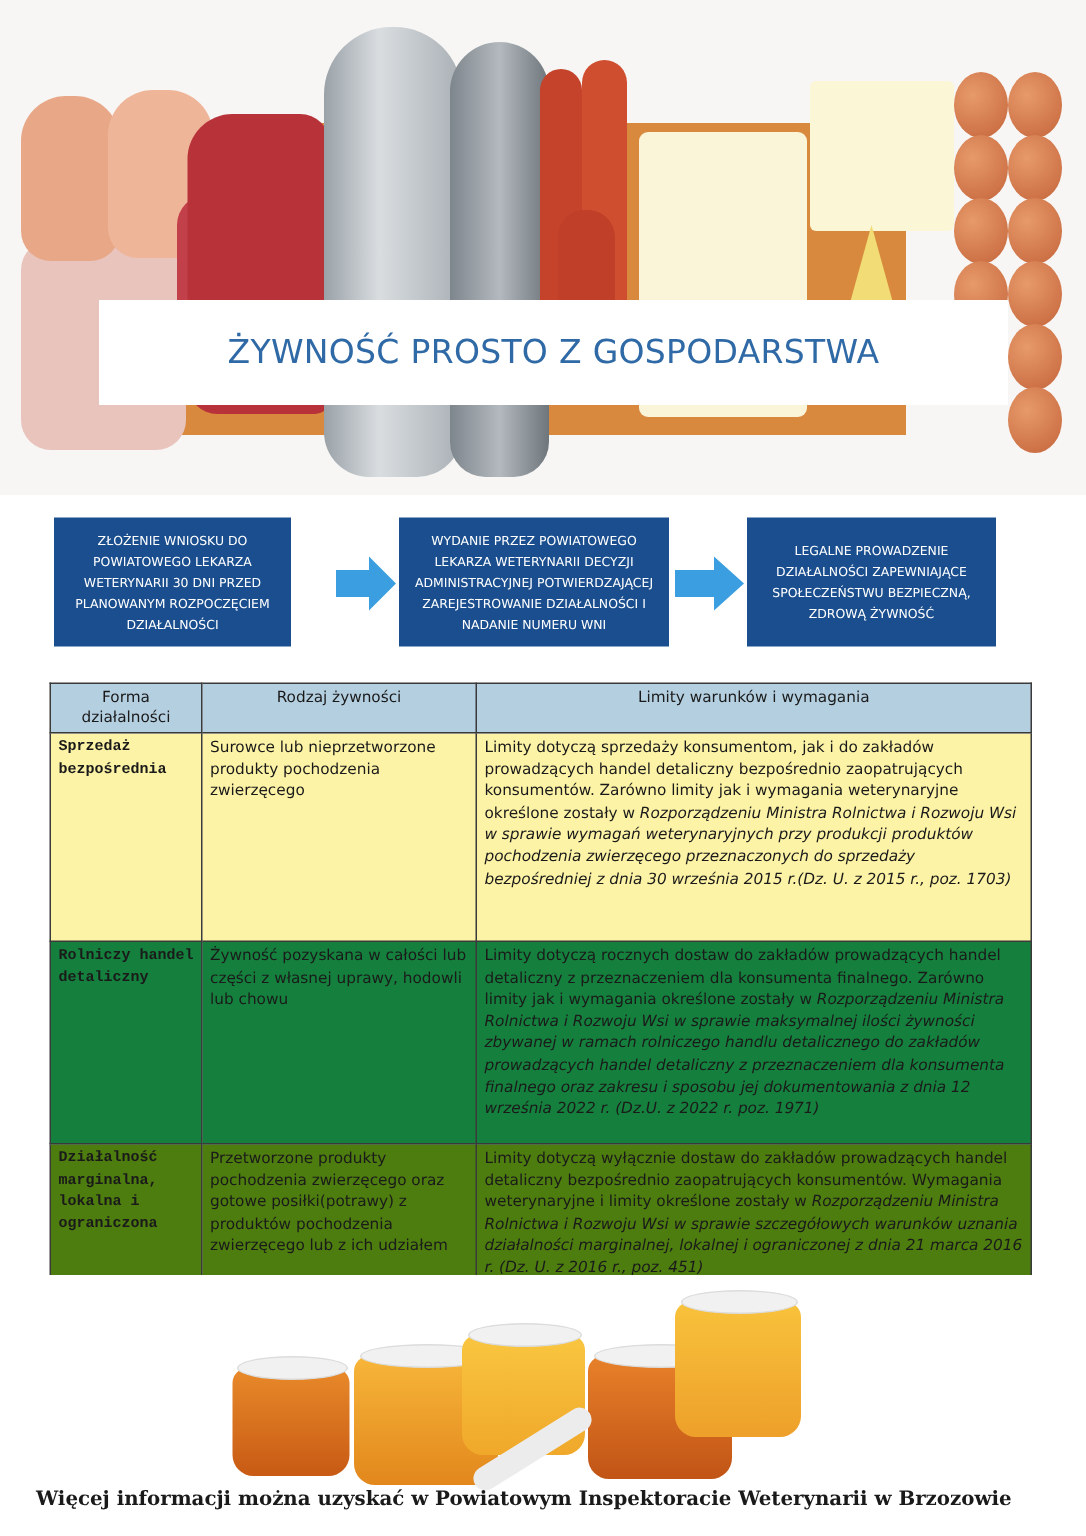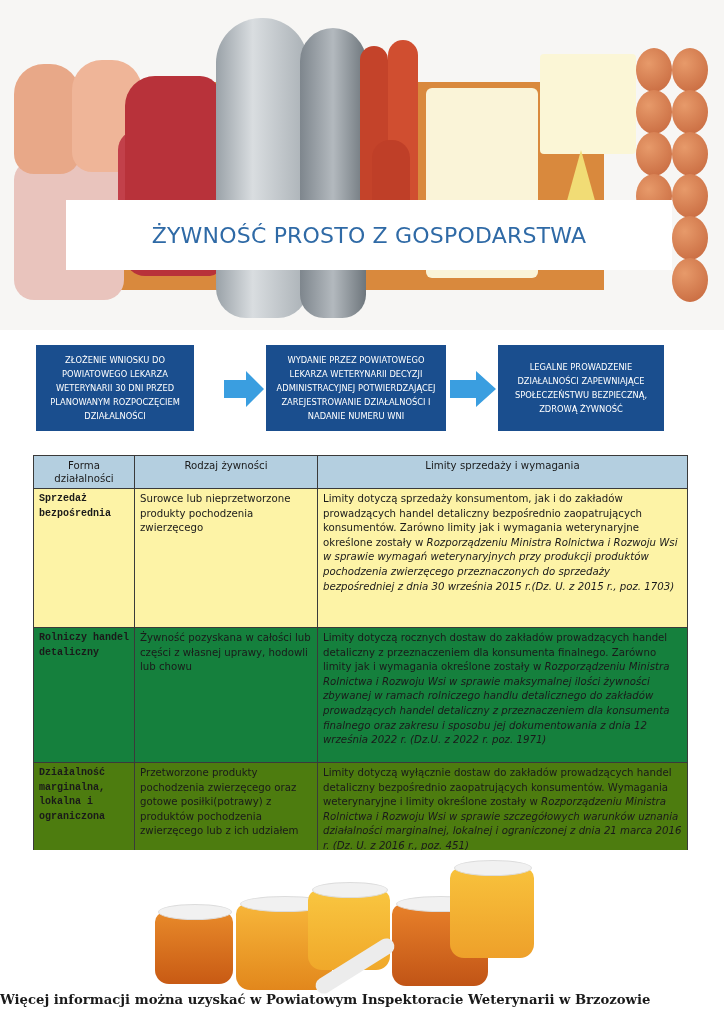--- a/index.html
+++ b/index.html
@@ -38,21 +38,21 @@
   tr.r1 td{background:#fdf3a6;height:132px;}
   tr.r2 td{background:#15803d;height:128px;}
   tr.r3 td{background:#4d7c0f;height:92px;}
   td.form{font-weight:bold;font-size:10px;font-family:Liberation Mono, monospace;}
   .it{font-style:italic;}
 
   .honey{position:absolute;left:0;top:850px;width:724px;height:140px;background:#ffffff;}
   .jar{position:absolute;border-radius:10px 10px 14px 14px;}
   .lid{position:absolute;height:14px;border-radius:50%;background:#f1f1f1;border:1px solid #dcdcdc;}
   .dipper{position:absolute;left:310px;top:958px;width:90px;height:16px;background:#ececec;border-radius:8px;transform:rotate(-32deg);}
-  .footer{position:absolute;left:0;top:992px;width:628px;text-align:center;font-family:"DejaVu Serif","Liberation Serif",serif;font-weight:bold;font-size:13.2px;color:#1a1a1a;white-space:nowrap;}
+  .footer{position:absolute;left:0;top:992px;width:628px;text-align:center;font-family:"DejaVu Serif","Liberation Serif",serif;font-weight:bold;font-size:13.2px;color:#1a1a1a;white-space:nowrap;padding-left:24px;}
 </style>
 </head>
 <body>
 
 <div class="hero">
   <div class="board"></div>
   <div class="food ham"></div>
   <div class="food chicken1"></div>
   <div class="food chicken2"></div>
   <div class="food beef2"></div>
@@ -101,21 +101,21 @@
 <table class="limits">
   <colgroup>
       <col class="c1">
       <col class="c2">
       <col class="c3">
     </colgroup>
   <thead>
     <tr>
       <th>Forma działalności</th>
       <th>Rodzaj żywności</th>
-      <th>Limity sprzedaży i wymagania</th>
+      <th>Limity warunków i wymagania</th>
     </tr>
   </thead>
   <tbody>
     <tr class="r1">
       <td class="form">Sprzedaż bezpośrednia</td>
       <td>Surowce lub nieprzetworzone produkty pochodzenia zwierzęcego</td>
       <td><span>Limity dotyczą sprzedaży konsumentom, jak i do zakładów prowadzących handel detaliczny bezpośrednio zaopatrujących konsumentów. Zarówno limity jak i wymagania weterynaryjne określone zostały w </span><span class="it">Rozporządzeniu Ministra Rolnictwa i Rozwoju Wsi w sprawie wymagań weterynaryjnych przy produkcji produktów pochodzenia zwierzęcego przeznaczonych do sprzedaży bezpośredniej z dnia 30 września 2015 r.(Dz. U. z 2015 r., poz. 1703)</span></td>
     </tr>
     <tr class="r2">
       <td class="form">Rolniczy handel detaliczny</td>

